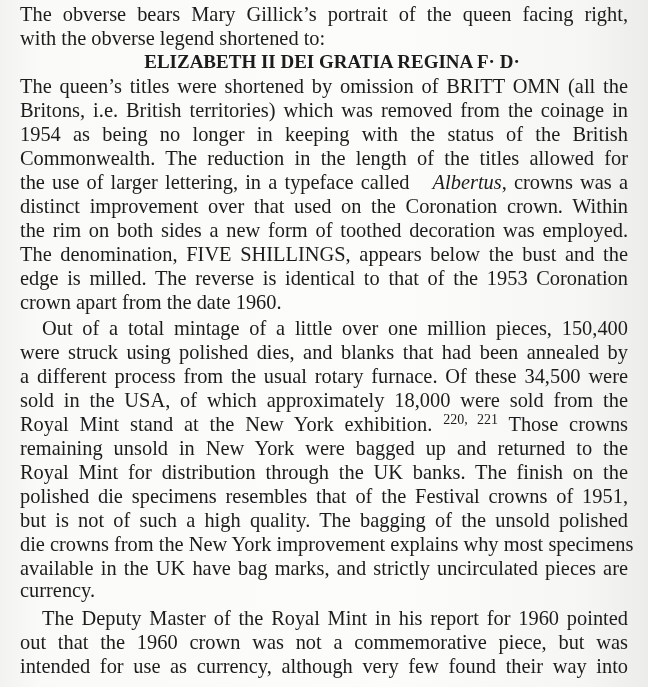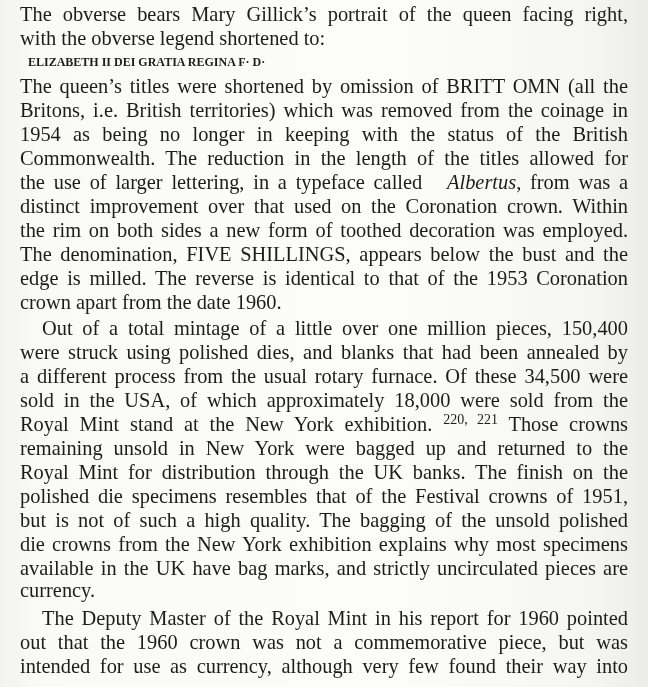--- a/index.html
+++ b/index.html
@@ -14,58 +14,58 @@
     }
     .line {
       position: absolute; left: 0; white-space: nowrap;
       font-size: 20.4px; line-height: 22px;
       text-align: justify; text-align-last: justify;
       width: 608px;
     }
     .line.last { text-align-last: left; }
     .line.indent { padding-left: 22px; width: 586px; }
     .heading {
-      position: absolute; left: 0; width: 608px; 
-      font-weight: bold; font-size: 12px; line-height: 22px;
+      position: absolute; left: 0; width: 608px; text-align: center;
+      font-weight: bold; font-size: 19px; line-height: 22px;
       padding-left: 8px;
     }
     sup { font-size: 14px; vertical-align: 7px; line-height: 0; }
     em { font-style: italic; margin-left: 16px; }
   </style>
 </head>
 <body>
 
 <div class="page">
 
   <div class="line" style="top:3px">The obverse bears Mary Gillick’s portrait of the queen facing right,</div>
   <div class="line last" style="top:27px">with the obverse legend shortened to:</div>
 
   <div class="heading" style="top:51px">ELIZABETH II DEI GRATIA REGINA F· D·</div>
 
   <div class="line" style="top:75px">The queen’s titles were shortened by omission of BRITT OMN (all the</div>
   <div class="line" style="top:99px">Britons, i.e. British territories) which was removed from the coinage in</div>
   <div class="line" style="top:123px">1954 as being no longer in keeping with the status of the British</div>
   <div class="line" style="top:147px">Commonwealth. The reduction in the length of the titles allowed for</div>
-  <div class="line" style="top:171px"><span>the use of larger lettering, in a typeface called</span> <em>Albertus</em><span>, from was a</span></div>
+  <div class="line" style="top:171px"><span>the use of larger lettering, in a typeface called</span> <em>Albertus</em><span>, crowns was a</span></div>
   <div class="line" style="top:195px">distinct improvement over that used on the Coronation crown. Within</div>
   <div class="line" style="top:219px">the rim on both sides a new form of toothed decoration was employed.</div>
   <div class="line" style="top:243px">The denomination, FIVE SHILLINGS, appears below the bust and the</div>
   <div class="line" style="top:267px">edge is milled. The reverse is identical to that of the 1953 Coronation</div>
   <div class="line last" style="top:291px">crown apart from the date 1960.</div>
 
   <div class="line indent" style="top:317px">Out of a total mintage of a little over one million pieces, 150,400</div>
   <div class="line" style="top:341px">were struck using polished dies, and blanks that had been annealed by</div>
   <div class="line" style="top:365px">a different process from the usual rotary furnace. Of these 34,500 were</div>
   <div class="line" style="top:389px">sold in the USA, of which approximately 18,000 were sold from the</div>
   <div class="line" style="top:413px"><span>Royal Mint stand at the New York exhibition.</span> <sup>220, 221</sup> <span>Those crowns</span></div>
   <div class="line" style="top:437px">remaining unsold in New York were bagged up and returned to the</div>
   <div class="line" style="top:461px">Royal Mint for distribution through the UK banks. The finish on the</div>
   <div class="line" style="top:485px">polished die specimens resembles that of the Festival crowns of 1951,</div>
   <div class="line" style="top:509px">but is not of such a high quality. The bagging of the unsold polished</div>
-  <div class="line" style="top:533px">die crowns from the New York exhibition explains why most specimens</div>
+  <div class="line" style="top:533px">die crowns from the New York improvement explains why most specimens</div>
   <div class="line" style="top:557px">available in the UK have bag marks, and strictly uncirculated pieces are</div>
   <div class="line last" style="top:579px">currency.</div>
 
   <div class="line indent" style="top:607px">The Deputy Master of the Royal Mint in his report for 1960 pointed</div>
   <div class="line" style="top:631px">out that the 1960 crown was not a commemorative piece, but was</div>
   <div class="line" style="top:655px">intended for use as currency, although very few found their way into</div>
 
 </div>
 
 </body></html>

